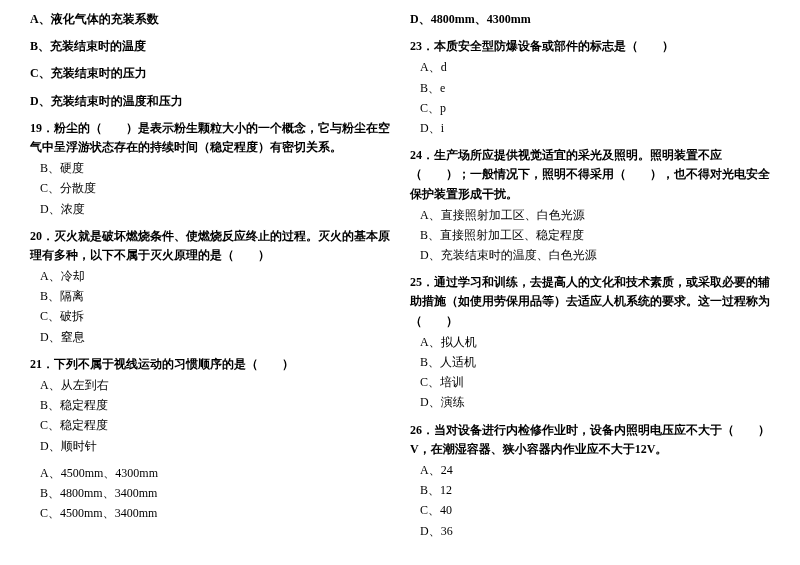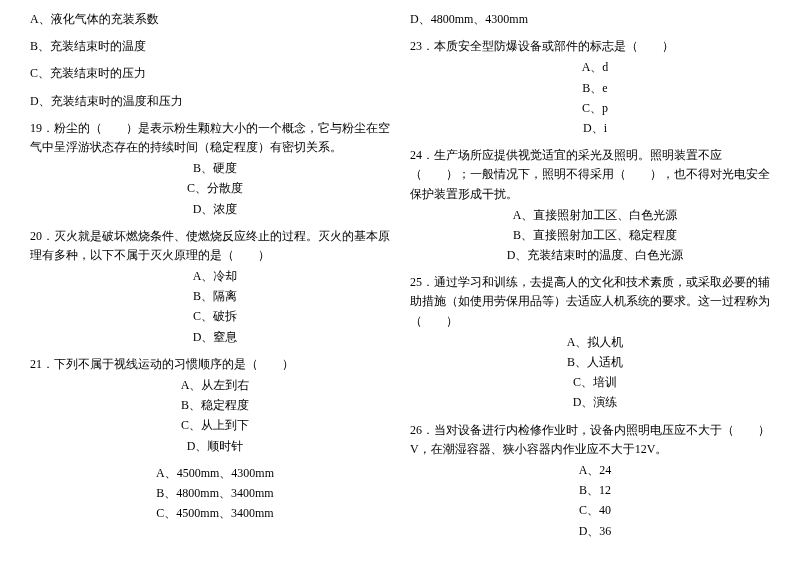--- a/index.html
+++ b/index.html
@@ -28,25 +28,25 @@
     }
     .column:last-child {
       padding-right: 0;
       padding-left: 5px;
     }
     .question {
       margin-bottom: 8px;
     }
     .question-text {
       margin-bottom: 2px;
+      font-weight: bold;
     }
     .option {
       padding-left: 10px;
       margin-bottom: 1px;
-      text-align: center;
     }
   </style>
 </head>
 <body>
 
 <div class="page-content">
   <div class="column">
 
     <div class="question">
       <div class="question-text">A、液化气体的充装系数</div>
@@ -73,21 +73,21 @@
       <div class="option">A、冷却</div>
       <div class="option">B、隔离</div>
       <div class="option">C、破拆</div>
       <div class="option">D、窒息</div>
     </div>
 
     <div class="question">
       <div class="question-text">21．下列不属于视线运动的习惯顺序的是（　　）</div>
       <div class="option">A、从左到右</div>
       <div class="option">B、稳定程度</div>
-      <div class="option">C、从上到下</div>
+      <div class="option">C、稳定程度</div>
       <div class="option">D、顺时针</div>
     </div>
 
     <div class="question">
       <div class="option">A、4500mm、4300mm</div>
       <div class="option">B、4800mm、3400mm</div>
       <div class="option">C、4500mm、3400mm</div>
     </div>
   </div>
 

